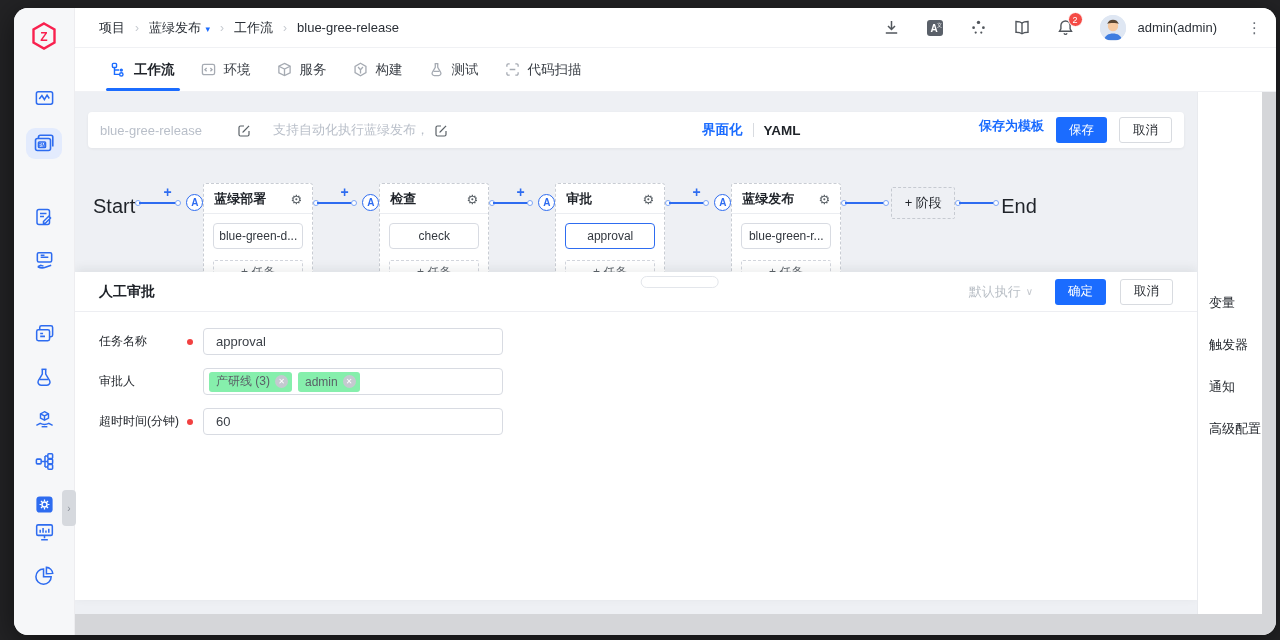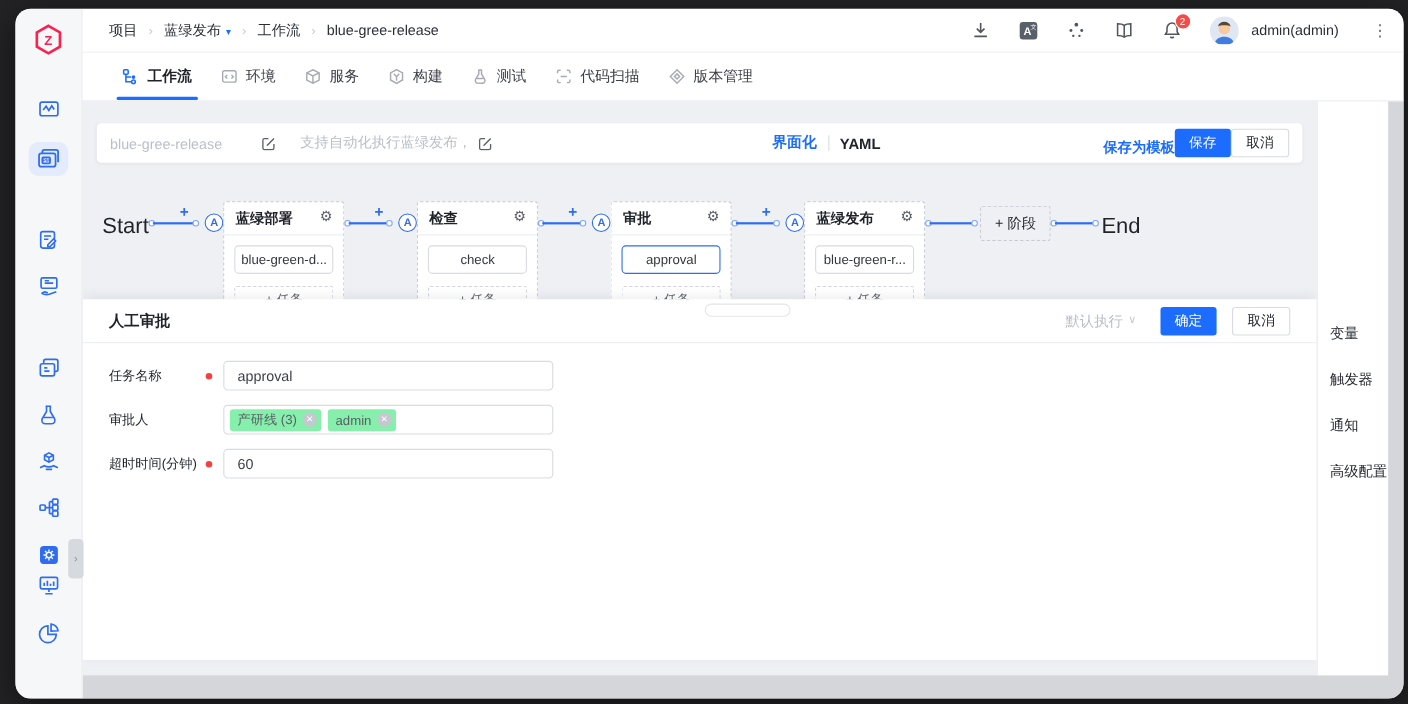--- a/index.html
+++ b/index.html
@@ -46,40 +46,40 @@
   
   .wf-toolbar { position:absolute; left:13px; top:20px; width:1096px; height:36px; background:#fff; border-radius:4px;
                 box-shadow:0 1px 3px rgba(31,35,41,.06); display:flex; align-items:center; padding:0 12px; z-index:2; }
   .wf-name { font-size:13px; color:#b9bfc9; width:132px; }
   .edit-ic { margin:0 6px; cursor:pointer; display:flex; }
   .wf-desc { font-size:13px; color:#b9bfc9; margin-left:16px;text-align:center; }
   .view-toggle { margin-left:248px; display:flex; align-items:center; gap:10px; font-size:13.5px; font-weight:700; }
   .vt-ui { color:#1b6cff; cursor:pointer; }
   .vt-sep { width:1px; height:14px; background:#d8dbe0; }
   .vt-yaml { color:#1f2329; cursor:pointer; }
-  .tb-right { margin-left:auto; display:flex; align-items:flex-end; }
+  .tb-right { margin-left:auto; display:flex; align-items:flex-start; gap:12px; }
   .link-btn { color:#1b6cff; font-size:13px; font-weight:700; cursor:pointer; }
   .btn { height:26px; padding:0 13px; border-radius:3px; font-size:12.5px; display:flex; align-items:center; cursor:pointer; }
   .btn-primary { background:#1b6cff; color:#fff; }
   .btn-plain { background:#fff; color:#1f2329; border:1px solid #d8dbe0; }
 
   
   .pipeline { position:absolute; left:18px; top:91px; height:100px; display:flex; align-items:flex-start; z-index:1; }
   .pl-label { font-size:20px; color:#1f2329; margin-top:12px; }
   .conn { position:relative; width:66px; height:40px; }
   .conn.first { width:68px; } .conn.short { width:50px; } .conn.endc { width:46px; }
   .conn .line { position:absolute; left:4px; right:4px; top:19px; height:2px; background:#2e6cf0; }
   .conn.hasA .line { right:24px; }
   .conn .dotL,.conn .dotR { position:absolute; top:17px; width:6px; height:6px; border:1.5px solid #7ea6f6; background:#fff; border-radius:50%; }
   .conn .dotL{ left:0; } .conn .dotR{ right:2px; } .conn.hasA .dotR{ right:22px; }
   .conn .plus { position:absolute; top:1px; left:50%; transform:translateX(-70%); color:#2e6cf0; font-size:14px; font-weight:700; cursor:pointer; }
   .conn .abadge { position:absolute; right:0; top:11px; width:17px; height:17px; border:1.5px solid #2e6cf0; color:#2e6cf0;
                   background:#fff; border-radius:50%; font-size:10px; font-weight:700; display:flex; align-items:center; justify-content:center; cursor:pointer; }
   .stage-card { width:110px; height:102px; background:#fff; border:1px dashed #c9cdd4; border-radius:3px; }
-  .sc-head { display:flex; justify-content:space-between; padding:6px 10px 5px; border-bottom:1px solid #ebedf1; }
+  .sc-head { display:flex; align-items:center; justify-content:space-between; padding:6px 10px 5px; border-bottom:1px solid #ebedf1; }
   .sc-name { font-size:13px; font-weight:700; color:#1f2329; }
   .gear { font-size:13px; color:#596066; cursor:pointer; line-height:1; }
   .task-pill { margin:9px 9px 0; height:26px; border:1px solid #d8dbe2; border-radius:4px; background:#fff;
                font-size:12px; color:#33383f; display:flex; align-items:center; justify-content:center; cursor:pointer;
                white-space:nowrap; overflow:hidden; }
   .task-pill.selected { border-color:#2e6cf0; }
   .add-task { margin:11px 9px 0; height:25px; border:1px dashed #d3d6dd; border-radius:2px; font-size:12px; color:#5c6269;
               display:flex; align-items:center; justify-content:center; cursor:pointer; }
   .stage-add { width:64px; height:32px; margin-top:4px; border:1px dashed #c6cad1; border-radius:2px; font-size:13px; color:#1f2329;
                display:flex; align-items:center; justify-content:center; cursor:pointer; }
@@ -313,27 +313,20 @@
         </svg>
       <span>测试</span>
     </div>
     <div class="tab">
       <svg width="15" height="15" viewBox="0 0 16 16" fill="none" stroke="#a6abb3" stroke-width="1.4">
           <path d="M2 5V3.5A1.5 1.5 0 0 1 3.5 2H5M11 2h1.5A1.5 1.5 0 0 1 14 3.5V5M14 11v1.5a1.5 1.5 0 0 1-1.5 1.5H11M5 14H3.5A1.5 1.5 0 0 1 2 12.5V11"></path>
           <path d="M5 8h6"></path>
         </svg>
       <span>代码扫描</span>
     </div>
-    <div class="tab">
-      <svg width="15" height="15" viewBox="0 0 16 16" fill="none" stroke="#a6abb3" stroke-width="1.4">
-          <path d="M8 1.5L14.5 8 8 14.5 1.5 8z"></path>
-          <path d="M8 5.5L10.5 8 8 10.5 5.5 8z"></path>
-        </svg>
-      <span>版本管理</span>
-    </div>
   </div>
 
   <div class="content-wrap">
     <div class="page">
 
       <div class="wf-toolbar">
         <span class="wf-name">blue-gree-release</span>
         <span class="edit-ic">
           <svg width="13" height="13" viewBox="0 0 13 13" fill="none" stroke="#596066" stroke-width="1.2">
               <path d="M11 7v3.5A1.5 1.5 0 0 1 9.5 12H2.5A1.5 1.5 0 0 1 1 10.5V3.5A1.5 1.5 0 0 1 2.5 2H6"></path>

